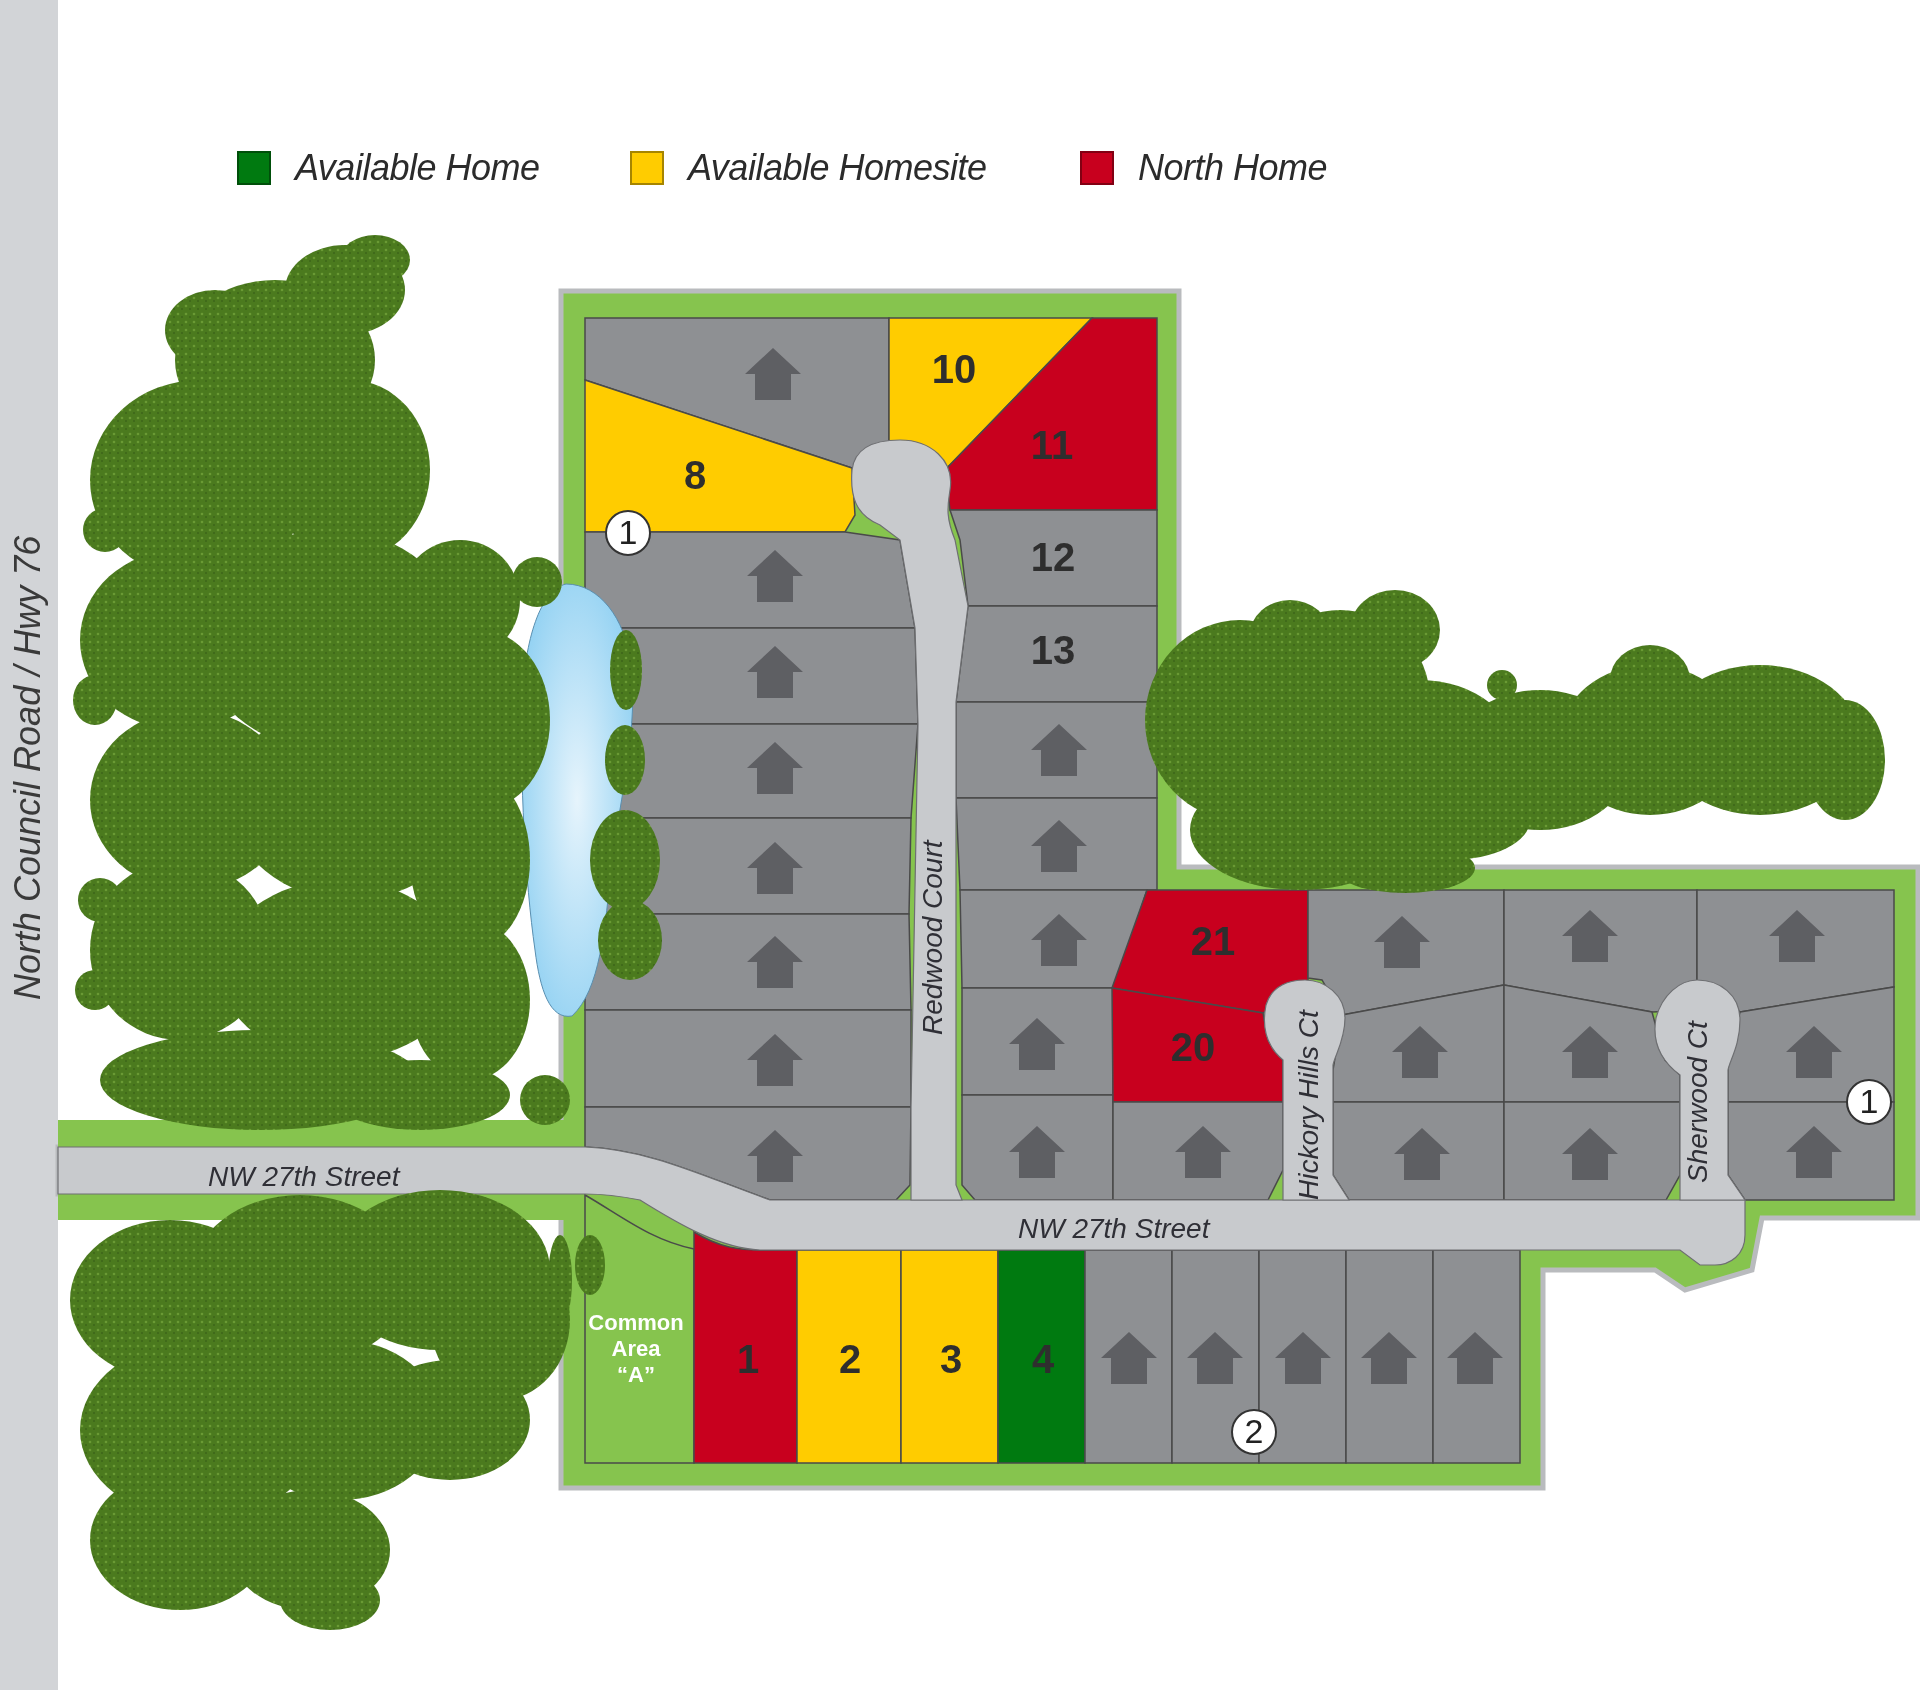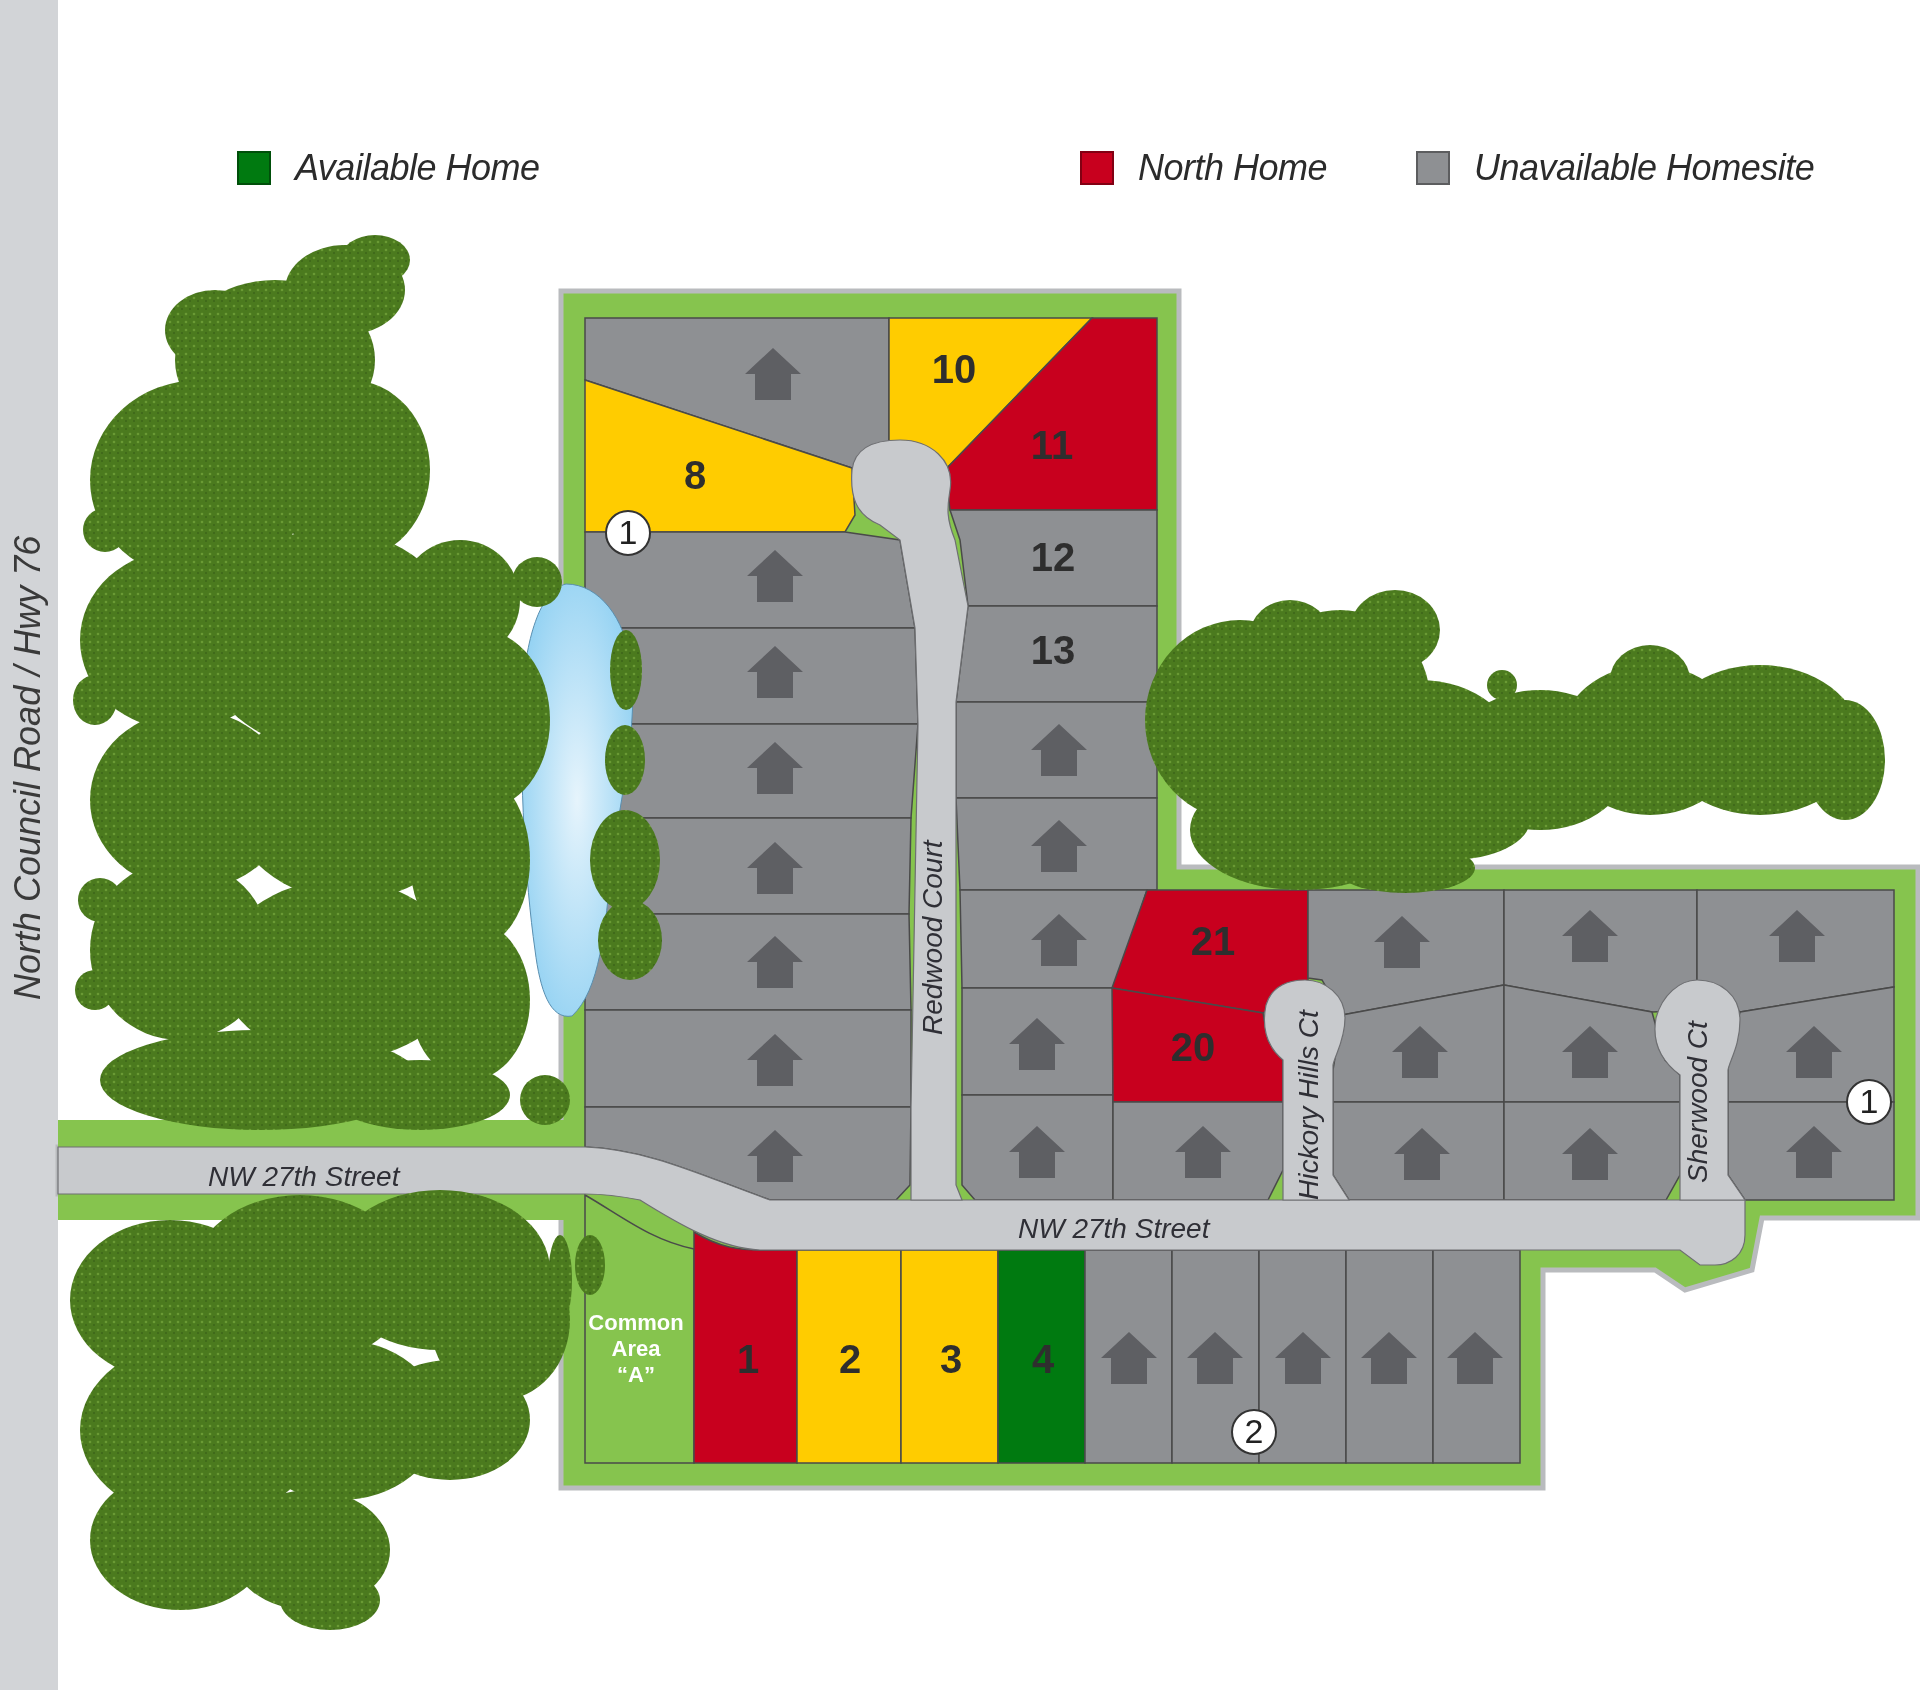--- a/index.html
+++ b/index.html
@@ -16,27 +16,27 @@
   .common-label{font-family:"Liberation Sans",sans-serif;font-weight:bold;font-size:22px;fill:#ffffff;text-anchor:middle;}
 </style>
 </head>
 <body>
 
 <div class="legend">
   <div class="legend-item" style="left:237px">
     <div class="swatch" style="background:#007a10"></div>
     <span class="legend-label">Available Home</span>
   </div>
+  <div class="legend-item" style="left:630px">
+    <div class="swatch" style="background:#ffcc00"></div>
+    <span class="legend-label">Available Homesite</span>
+  </div>
   <div class="legend-item" style="left:1080px">
     <div class="swatch" style="background:#c8001e"></div>
     <span class="legend-label">North Home</span>
-  </div>
-  <div class="legend-item" style="left:1416px">
-    <div class="swatch" style="background:#8e9093"></div>
-    <span class="legend-label">Unavailable Homesite</span>
   </div>
 </div>
 
 <svg width="1920" height="1690" viewBox="0 0 1920 1690" style="top:0">
   <defs>
     <symbol id="house" viewBox="0 0 60 56">
       <path d="M30 2 L58 28 L48 28 L48 54 L12 54 L12 28 L2 28 Z" fill="#5e5f63"></path>
     </symbol>
     <radialGradient id="lakeGrad" cx="0.5" cy="0.5" r="0.6">
       <stop offset="0" stop-color="#e6f4fc"></stop>

